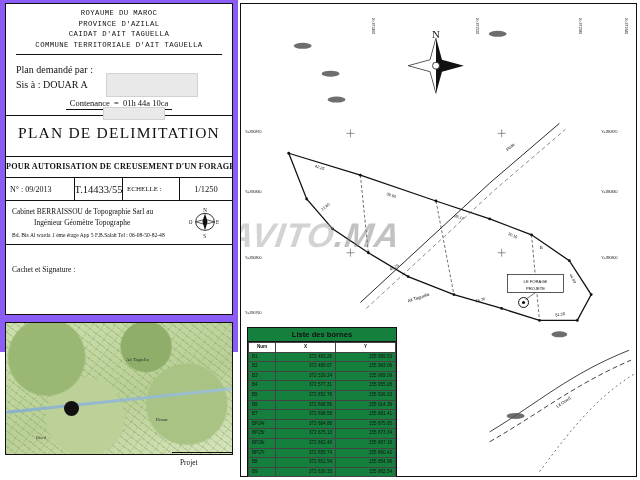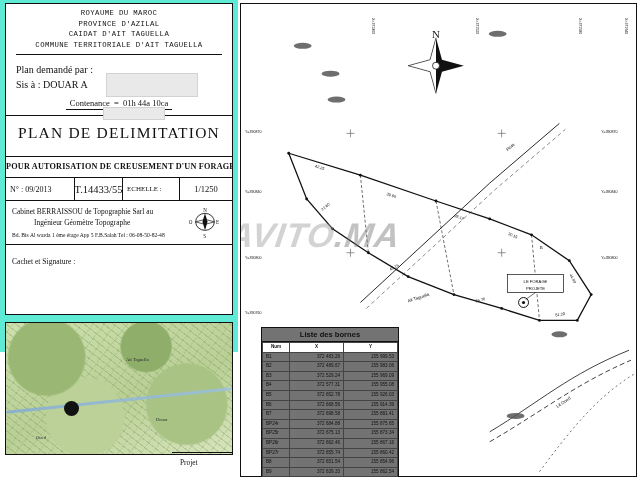--- a/index.html
+++ b/index.html
@@ -8,21 +8,21 @@
     background:#ffffff;
     font-family:"Liberation Sans", sans-serif;
     overflow:hidden;
     position:relative;
   }
   .page{position:absolute;inset:0;background:#fff;}
 
   
   .left{
     position:absolute;left:0;top:0;width:238px;height:352px;
-    background:#5eead4;
+    background:#8b5cf6;
   }
   .cartouche{
     position:absolute;left:5px;top:3px;width:228px;height:312px;
     border:1.5px solid #111;
     background:#fff;
     box-sizing:border-box;
   }
   .hdr{
     text-align:center;
     font-family:"Liberation Mono", monospace;
@@ -104,21 +104,21 @@
     position:relative;
   }
   .cab .l2{padding-left:22px;}
   .cab .tiny{font-size:5.6px;line-height:9px;padding-top:3px;}
   .compass-sm{
     position:absolute;right:10px;top:2px;width:34px;height:36px;
   }
   .sign{
     font-family:"Liberation Serif", serif;
     font-size:7.6px;
-    padding:12px 0 0 6px;
+    padding:20px 0 0 6px;
     color:#111;
     border-top:1.5px solid #111;
     margin-top:4px;
   }
   .maprect{
     position:absolute;left:5px;top:322px;width:228px;height:133px;
     border:1.5px solid #111;box-sizing:border-box;overflow:hidden;
     background:#cfe0b0;
   }
   .maprect .terrain{
@@ -167,22 +167,22 @@
     color:rgba(150,150,150,.42);
     letter-spacing:1px;
     white-space:nowrap;
     transform:skewX(-8deg);
     pointer-events:none;
   }
   .watermark .ma{color:rgba(120,120,120,.45);}
 
   
   .bornes{
-    position:absolute;left:261px;top:327px;width:138px;height:150px;
-    background:#737373;border:1px solid #111;box-sizing:border-box;
+    position:absolute;left:247px;top:327px;width:150px;height:150px;
+    background:#15803d;border:1px solid #111;box-sizing:border-box;
     font-family:"Liberation Sans", sans-serif;
   }
   .bornes .cap{
     text-align:center;font-size:7.6px;font-weight:bold;color:#111;
     padding:2px 0 2px 0;border-bottom:1px solid #111;
   }
   .bornes table{border-collapse:collapse;width:100%;}
   .bornes th,.bornes td{
     border:.5px solid #444;font-size:4.6px;color:#111;
     padding:0 1px;height:8.6px;line-height:8.6px;

